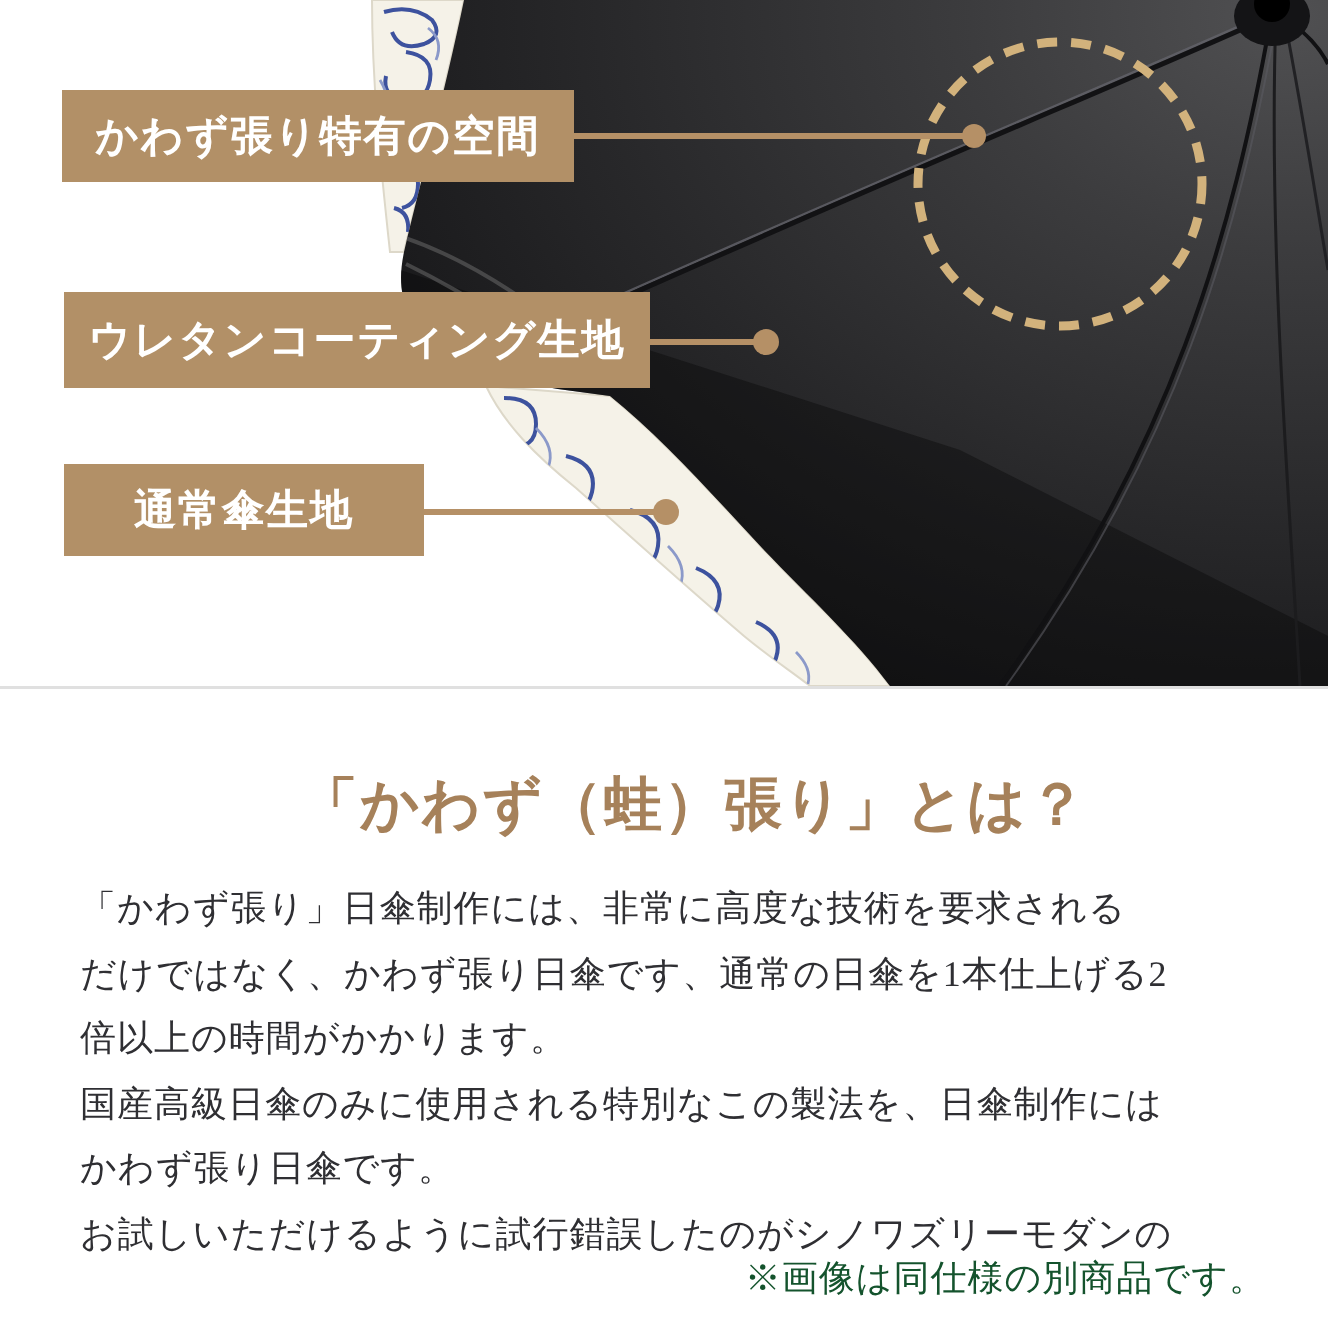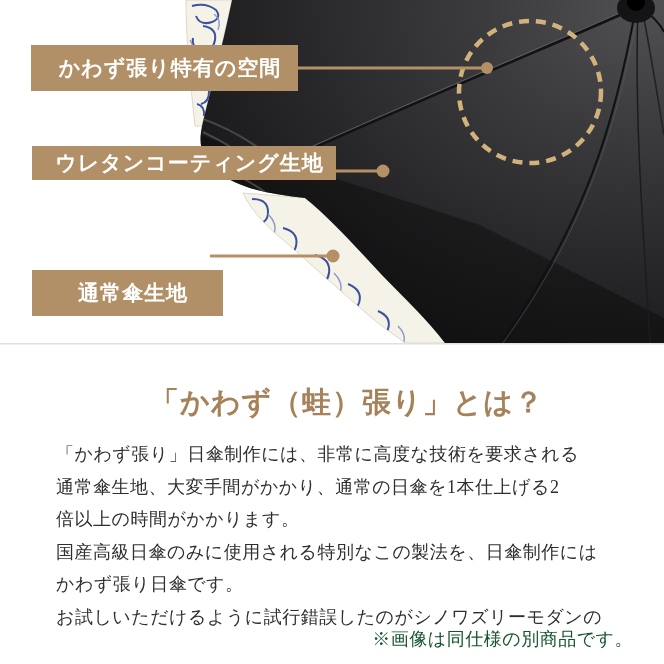--- a/index.html
+++ b/index.html
@@ -15,31 +15,31 @@
   .page{
     position:relative;width:664px;height:664px;background:#ffffff;overflow:hidden;
     font-family:"Liberation Serif", serif;
   }
   .photo{position:absolute;left:0;top:0;width:664px;height:345px;}
   .photo svg{display:block;}
   .anno-label{
     position:absolute;display:flex;align-items:center;justify-content:center;
     background:var(--accent-tan);color:var(--label-text);
     font-family:"Liberation Sans", sans-serif;font-weight:700;
-    font-size:21px;letter-spacing:1px;white-space:nowrap;padding-left:11px;
+    font-size:21px;letter-spacing:1px;white-space:nowrap;
   }
   .anno-1{left:31px;top:45px;width:256px;height:46px;}
-  .anno-2{left:32px;top:146px;width:293px;height:34px;}
-  .anno-3{left:32px;top:232px;width:180px;height:46px;margin-top:38px;}
+  .anno-2{left:32px;top:146px;width:293px;height:48px;}
+  .anno-3{left:32px;top:232px;width:180px;height:46px;}
   .section-heading{
     position:absolute;left:0;top:368px;width:664px;text-align:center;
     color:var(--heading-brown);font-weight:700;font-size:29px;letter-spacing:1px;
   }
   .body-text{
-    position:absolute;left:56px;top:438px;width:585px;
+    position:absolute;left:40px;top:438px;width:585px;
     color:var(--body-text);font-size:18px;letter-spacing:0.5px;
   }
   .body-line{height:32.5px;line-height:32.5px;white-space:nowrap;}
   .footnote{
     position:absolute;right:31px;top:627px;
     color:#14532d;font-size:18px;letter-spacing:0.5px;white-space:nowrap;
   }
 </style>
 </head>
 <body>
@@ -147,21 +147,21 @@
     </div>
     <div class="anno-label anno-3">
       <span>通常傘生地</span>
     </div>
   </div>
 
   <h2 class="section-heading" style="margin:15px;">「かわず（蛙）張り」とは？</h2>
 
   <div class="body-text">
     <div class="body-line">「かわず張り」日傘制作には、非常に高度な技術を要求される</div>
-    <div class="body-line">通常傘生地、大変手間がかかり、通常の日傘を1本仕上げる2</div>
+    <div class="body-line">だけではなく、かわず張り日傘です、通常の日傘を1本仕上げる2</div>
     <div class="body-line">倍以上の時間がかかります。</div>
     <div class="body-line">国産高級日傘のみに使用される特別なこの製法を、日傘制作には</div>
     <div class="body-line">かわず張り日傘です。</div>
     <div class="body-line">お試しいただけるように試行錯誤したのがシノワズリーモダンの</div>
   </div>
 
   <div class="footnote">※画像は同仕様の別商品です。</div>
 
 </div>
 

